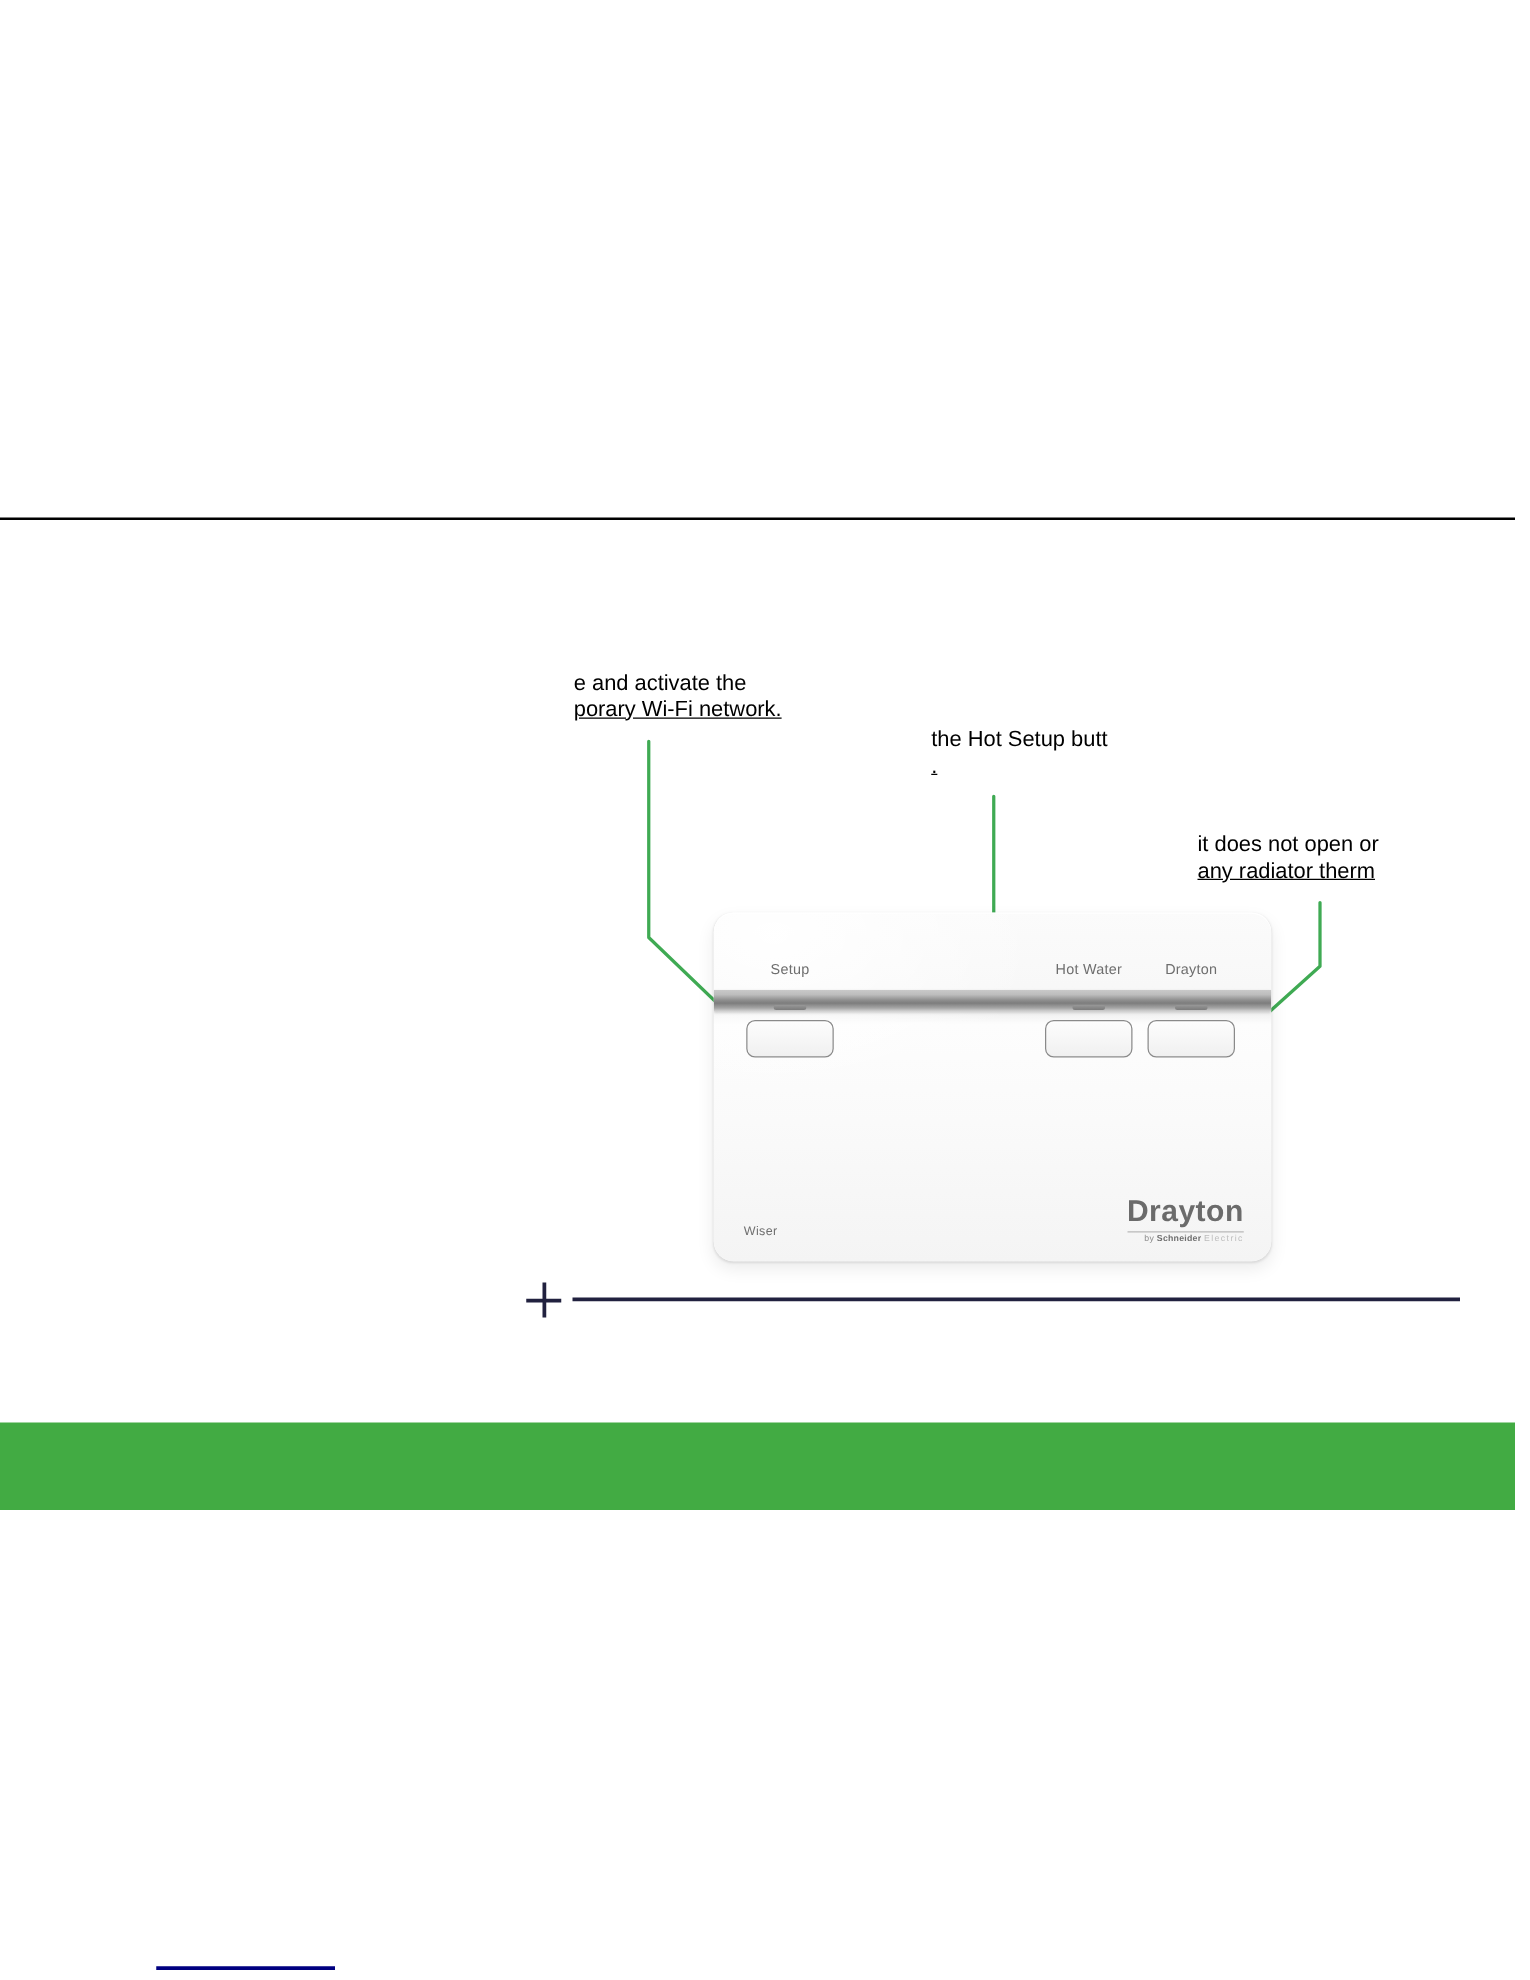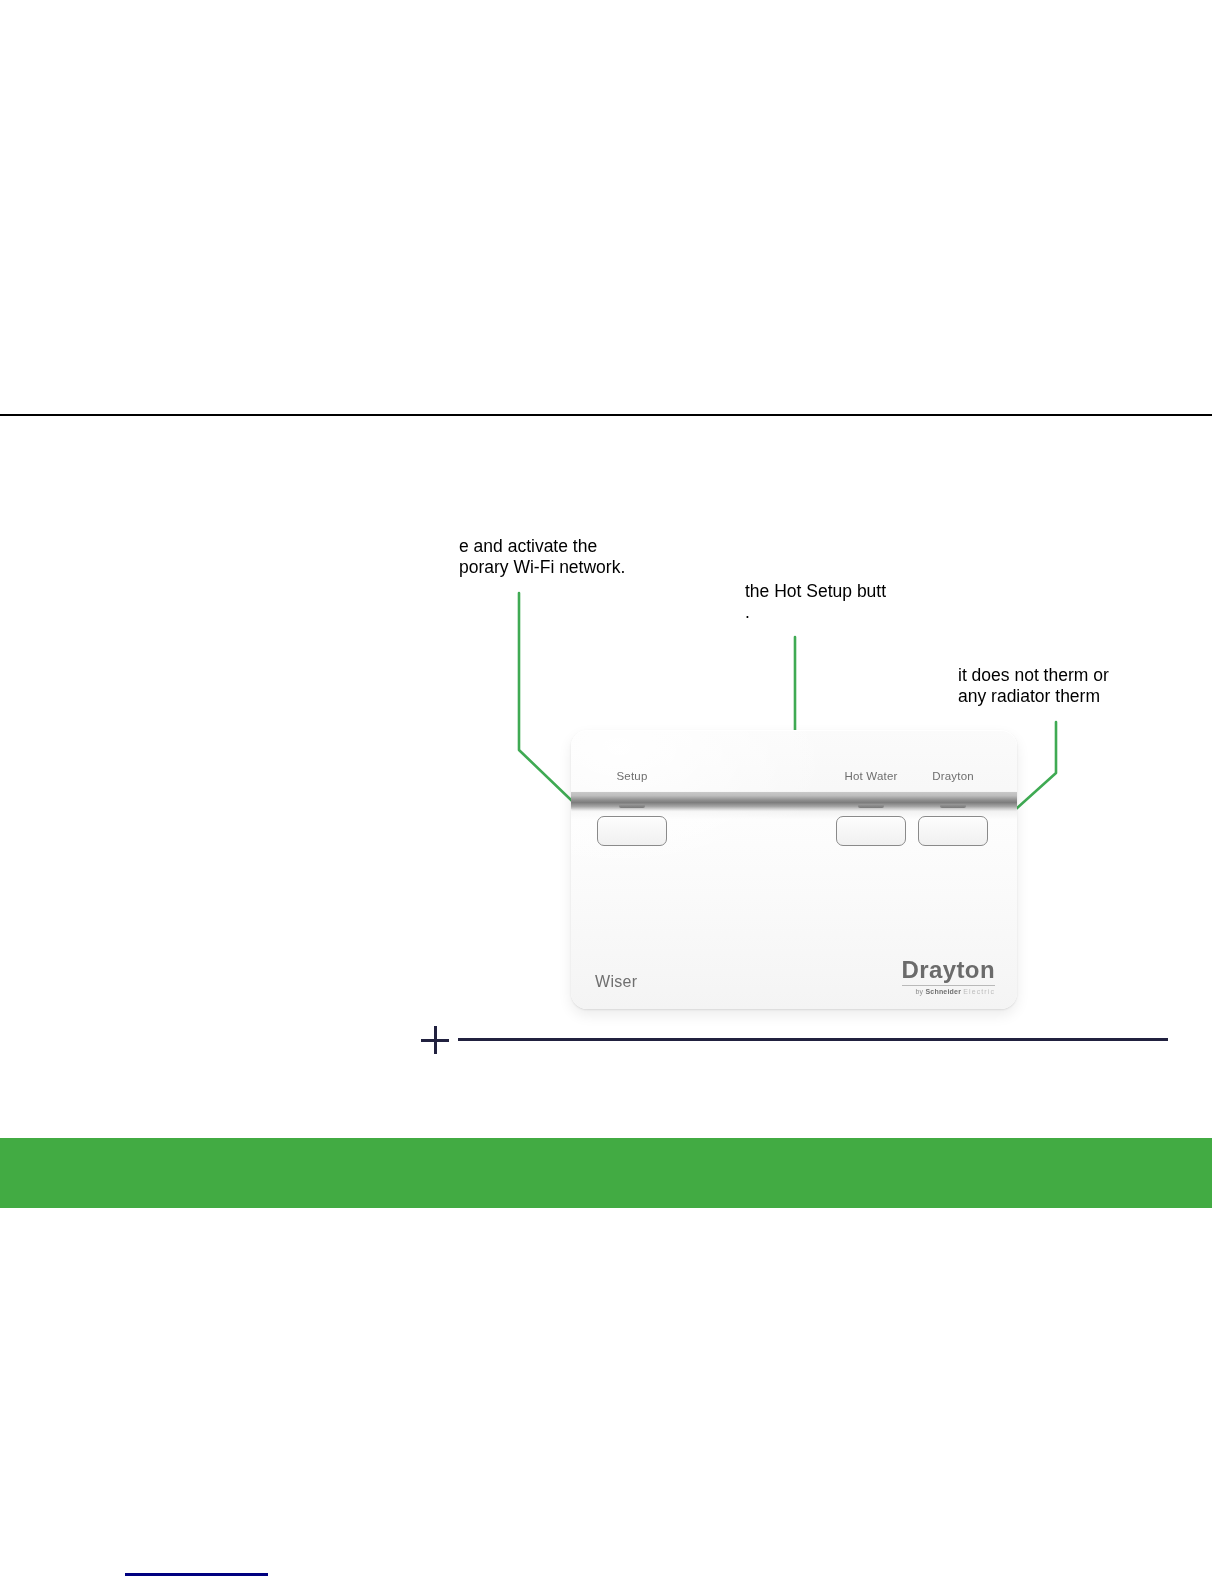--- a/index.html
+++ b/index.html
@@ -58,21 +58,21 @@
   .callout {
     position: absolute;
     font-size: 17.5px;
     line-height: 1.18;
     color: #000000;
     white-space: nowrap;
   }
   .callout-1 { left: 459px; top: 536px; }
   .callout-2 { left: 745px; top: 581px; }
   .callout-3 { left: 958px; top: 665px; }
-  .callout .line2 { display: block; }
+  .callout .line2 { display: block; text-decoration: underline; }
 
   
   .leaders {
     position: absolute;
     left: 0;
     top: 0;
     width: 1224px;
     height: 1584px;
     pointer-events: none;
   }
@@ -169,21 +169,21 @@
     border: 1.4px solid #8a8a8a;
     background: linear-gradient(180deg, #fdfdfd 0%, #f6f6f6 55%, #f0f0f0 100%);
     box-shadow: inset 0 1px 1px rgba(255,255,255,0.9);
   }
 
   
   .wiser-mark {
     position: absolute;
     left: 24px;
     bottom: 18px;
-    font-size: 16px;
+    font-size: 10px;
     color: #6f6f6f;
     letter-spacing: 0.3px;
   }
 
   .drayton-logo {
     position: absolute;
     right: 22px;
     bottom: 14px;
     text-align: right;
   }
@@ -247,21 +247,21 @@
     <span>e and activate the</span>
     <span class="line2">porary Wi-Fi network.</span>
   </div>
 
   <div class="callout callout-2">
     <span>the Hot Setup butt</span>
     <span class="line2">.</span>
   </div>
 
   <div class="callout callout-3">
-    <span>it does not therm or</span>
+    <span>it does not open or</span>
     <span class="line2">any radiator therm</span>
   </div>
 
   <svg class="leaders" viewBox="0 0 1224 1584">
 
     <polyline points="519,593 519,750 595,823" fill="none" stroke="#3faa53" stroke-width="2.6" stroke-linecap="round" stroke-linejoin="round"></polyline>
     <circle cx="596" cy="824" r="3.6" fill="#3faa53"></circle>
 
     <polyline points="795,637 795,783 836,819" fill="none" stroke="#3faa53" stroke-width="2.6" stroke-linecap="round" stroke-linejoin="round"></polyline>
     <circle cx="837" cy="820" r="3.6" fill="#3faa53"></circle>

